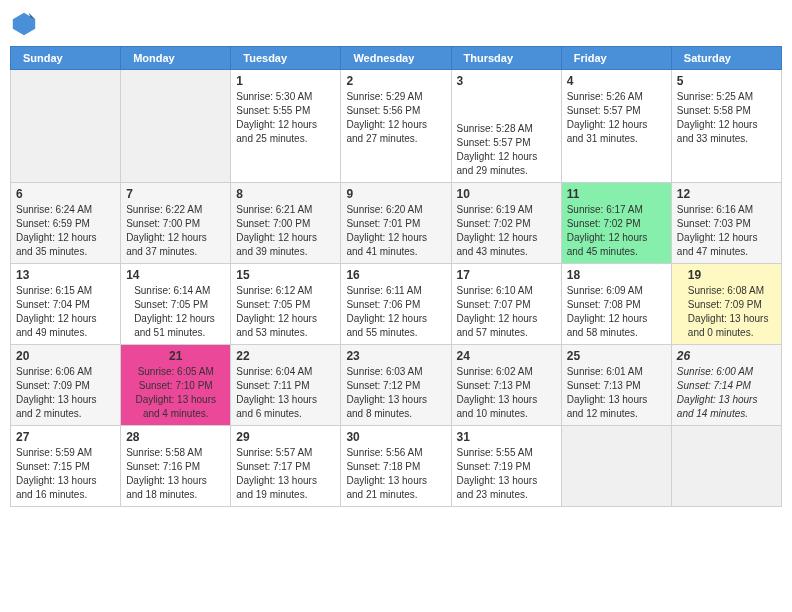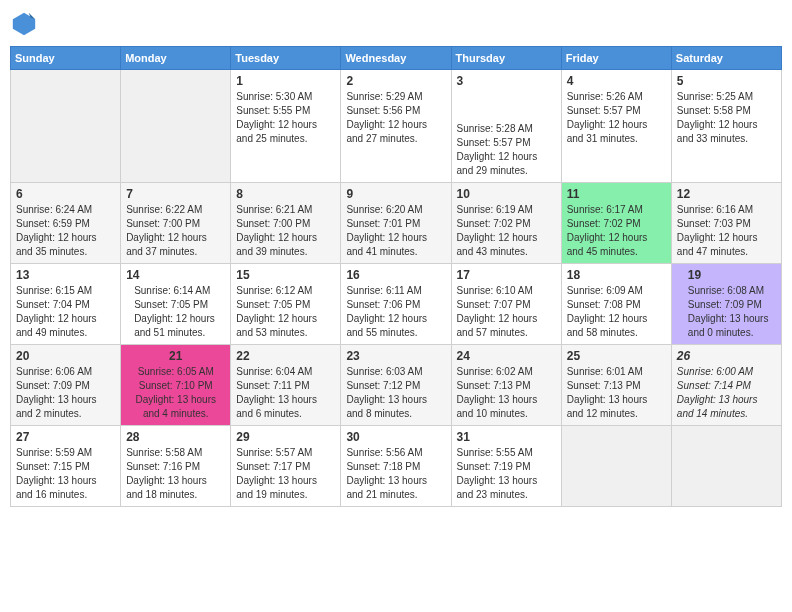--- a/index.html
+++ b/index.html
@@ -31,21 +31,21 @@
     .month-title { font-size: 36px; font-weight: normal; color: #333; }
     .location-title { font-size: 15px; color: #555; }
     .calendar {
       width: 100%;
       border-collapse: collapse;
       font-size: 11px;
     }
     .calendar th {
       background-color: #4a90d9;
       color: white;
-      padding: 5px 4px;
+      padding: 5px 12px;
       text-align: left;
       font-weight: bold;
       border: 1px solid #3a7bc8;
     }
     .calendar td {
       border: 1px solid #d0d0d0;
       vertical-align: top;
       padding: 4px 5px;
       width: 110px;
       min-height: 70px;
@@ -217,21 +217,21 @@
 Daylight: 12 hours
 and 57 minutes.</div>
         </td>
         <td style="background: rgb(255, 255, 255);">
           <div class="day-number">18</div>
           <div class="day-info" style="white-space: pre-line;">Sunrise: 6:09 AM
 Sunset: 7:08 PM
 Daylight: 12 hours
 and 58 minutes.</div>
         </td>
-        <td style="background: #c4b5fd; padding-left: 16px;">
+        <td style="background: #fef9c3; padding-left: 16px;">
           <div class="day-number">19</div>
           <div class="day-info" style="white-space: pre-line;">Sunrise: 6:08 AM
 Sunset: 7:09 PM
 Daylight: 13 hours
 and 0 minutes.</div>
         </td>
       </tr>
       <tr>
         <td style="background: rgb(245, 245, 245);">
           <div class="day-number">20</div>

